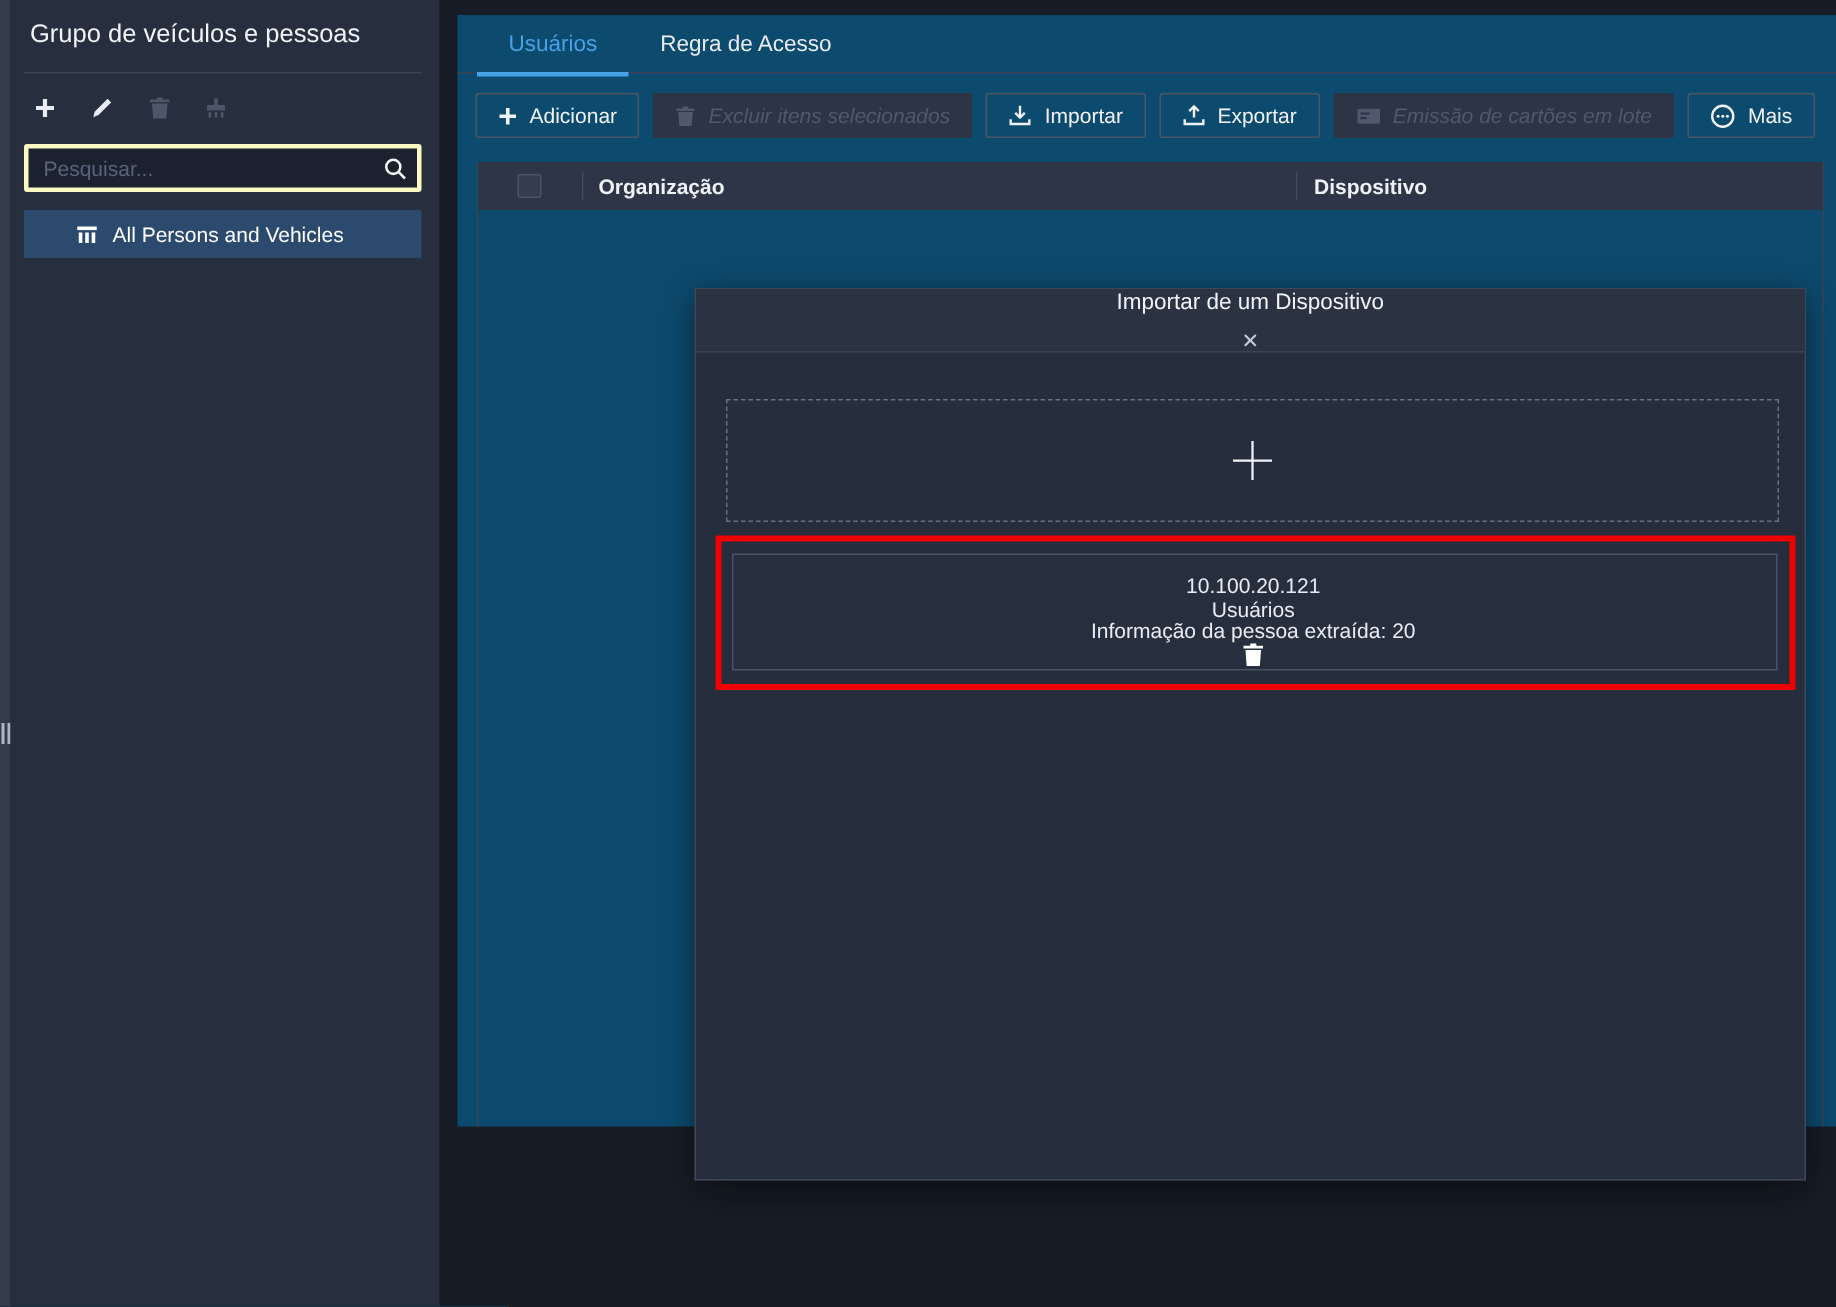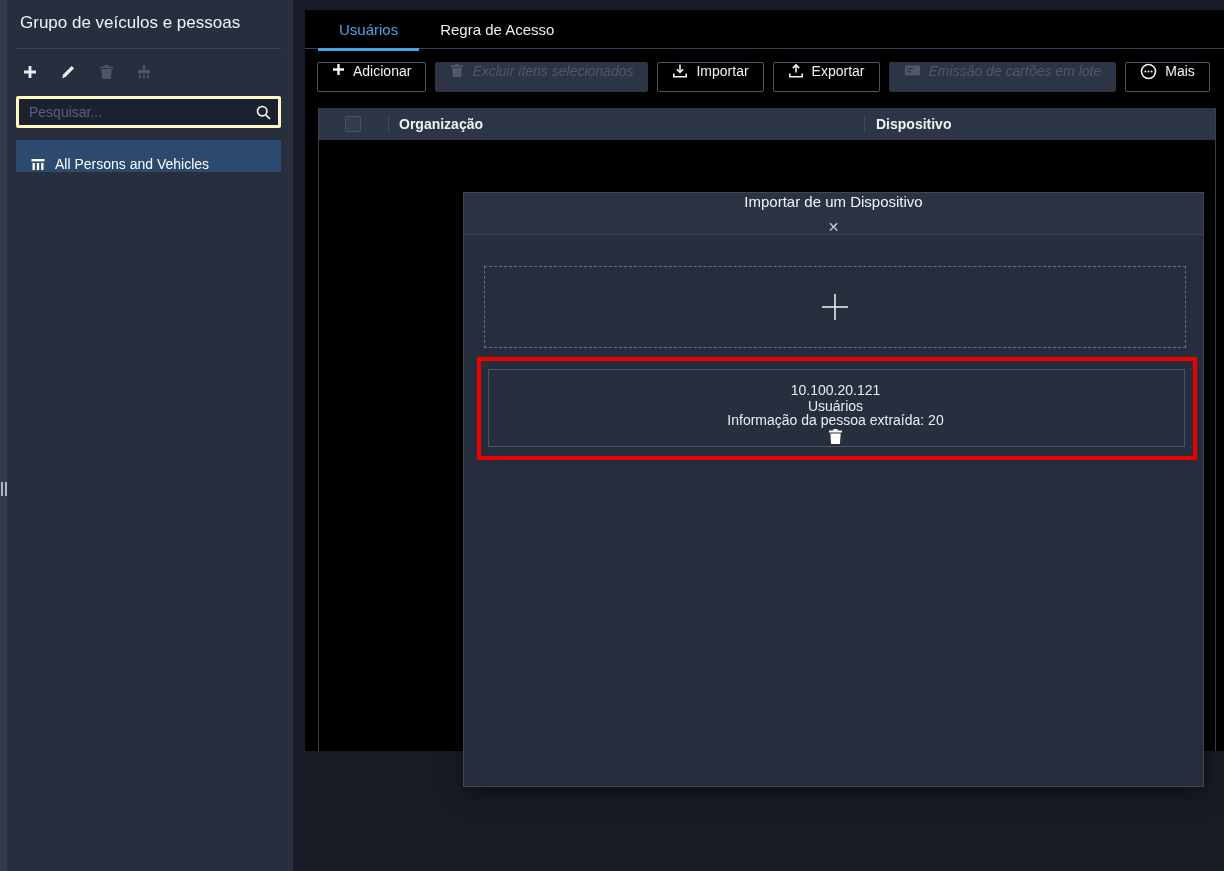--- a/index.html
+++ b/index.html
@@ -47,47 +47,47 @@
   }
   .search-box input{
     flex:1; background:transparent; border:none; outline:none;
     color:#dfe4ec; font-size:14px; padding:0 10px;
     font-family:"Liberation Sans", sans-serif;
   }
   .search-box input::placeholder{ color:#59637a; }
   .search-box .mag{ width:30px; color:#f2f5f9; display:flex; justify-content:center; cursor:pointer; }
   .tree-item{
     position:absolute; left:9px; top:140px; width:265px; height:32px;
-    background:#2b4a6e; display:flex; align-items:flex-end; cursor:pointer;
-    padding-left:14px; gap:9px; color:#ffffff;
+    background:#2b4a6e; display:flex; align-items:center; cursor:pointer;
+    padding-left:34px; gap:9px; color:#ffffff;
   }
 
   
   .main{
     position:absolute; left:305px; top:10px; width:919px; height:741px;
-    background:#000000;
+    background:#0c4a6e;
   }
   .tabbar{
     position:absolute; left:0; top:0; right:0; height:39px;
     border-bottom:1px solid #3a4252;
     display:flex; padding-left:13px;
   }
   .tab{
     height:39px; padding:0 21px; display:flex; align-items:center;
     font-size:15px; color:#e9edf3; cursor:pointer; position:relative;
   }
   .tab.active{ color:#48a2e8; }
   .tab.active::after{
     content:""; position:absolute; left:0; right:0; bottom:-2px; height:3px; background:#48a2e8;
   }
   .toolbar{
     position:absolute; left:12px; top:52px; display:flex; gap:9px; align-items:center;
   }
   .btn{
-    height:30px; display:flex; gap:8px;
+    height:30px; display:flex; align-items:center; gap:8px;
     padding:0 14px; border:1px solid #4d5668; border-radius:2px;
     background:transparent; color:#f0f2f6; font-size:14px; cursor:pointer; white-space:nowrap;
   }
   .btn.disabled{
     background:#2d3445; border-color:#2d3445; color:#4f586c; cursor:default;font-style:italic;
   }
 
   
   .table-region{
     position:absolute; left:13px; right:8px; top:98px; bottom:0;

